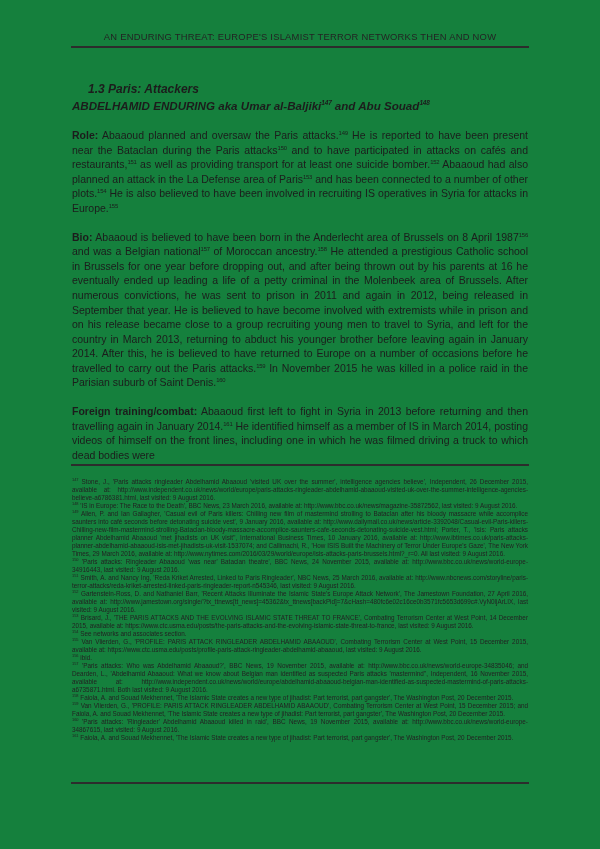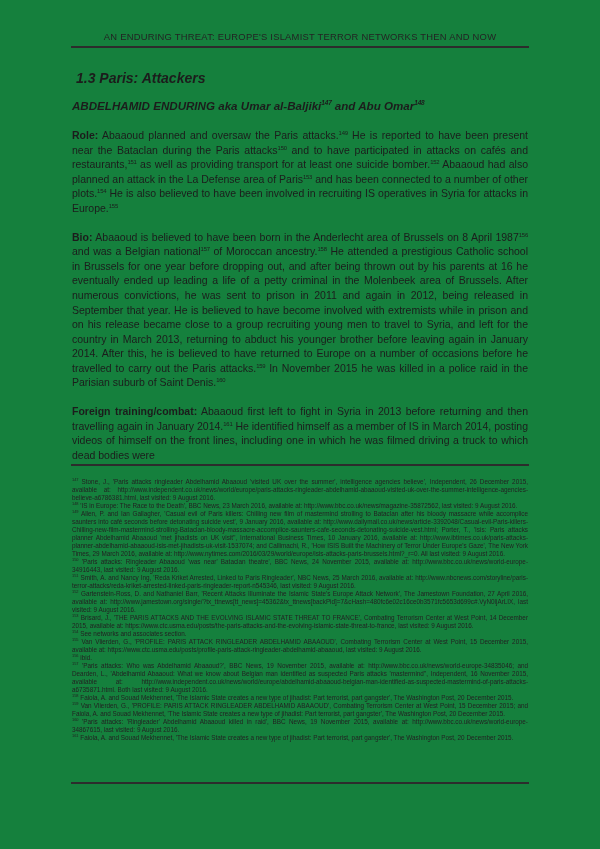--- a/index.html
+++ b/index.html
@@ -17,22 +17,22 @@
     text-align:center;
     font-size:9.4px;letter-spacing:0.25px;
     white-space:nowrap;
     color:#232323;
   }
   .top-rule{
     position:absolute;top:46px;left:71px;width:458px;height:2px;
     background:#2c2c2c;
   }
   .sec-heading{
-    position:absolute;top:66px;left:72px;margin:4px;
-    font-size:14px;font-weight:bold;font-style:italic;
+    position:absolute;top:66px;left:72px;margin:16px;
+    font-size:12px;font-weight:bold;font-style:italic;
   }
   .name-heading{
     position:absolute;top:99px;left:72px;margin:0;width:470px;
     font-size:11.6px;font-weight:bold;font-style:italic;
     white-space:nowrap;
   }
   .body{
     position:absolute;top:128px;left:72px;width:456px;
     font-size:10.5px;line-height:14.55px;
     text-align:justify;
@@ -71,21 +71,21 @@
     font-size:9.5px;
   }
 </style>
 </head>
 <body>
 
 <div class="page">
   <div class="header-title">AN ENDURING THREAT: EUROPE'S ISLAMIST TERROR NETWORKS THEN AND NOW</div>
   <div class="top-rule"></div>
   <h2 class="sec-heading">1.3 Paris: Attackers</h2>
-  <h3 class="name-heading"><span>ABDELHAMID ENDURING aka Umar al-Baljiki</span><sup class="fnref">147</sup><span> and Abu Omar</span><sup class="fnref">148</sup></h3>
+  <h3 class="name-heading"><span>ABDELHAMID ENDURING aka Umar al-Baljiki</span><sup class="fnref">147</sup><span> and Abu Souad</span><sup class="fnref">148</sup></h3>
   <div class="body">
       <p class="bodypara"><span class="lead">Role:</span><span> Abaaoud planned and oversaw the Paris attacks.</span><sup class="fnref">149</sup><span> He is reported to have been present near the Bataclan during the Paris attacks</span><sup class="fnref">150</sup><span> and to have participated in attacks on cafés and restaurants,</span><sup class="fnref">151</sup><span> as well as providing transport for at least one suicide bomber.</span><sup class="fnref">152</sup><span> Abaaoud had also planned an attack in the La Defense area of Paris</span><sup class="fnref">153</sup><span> and has been connected to a number of other plots.</span><sup class="fnref">154</sup><span> He is also believed to have been involved in recruiting IS operatives in Syria for attacks in Europe.</span><sup class="fnref">155</sup></p>
       <p class="bodypara"><span class="lead">Bio:</span><span> Abaaoud is believed to have been born in the Anderlecht area of Brussels on 8 April 1987</span><sup class="fnref">156</sup><span> and was a Belgian national</span><sup class="fnref">157</sup><span> of Moroccan ancestry.</span><sup class="fnref">158</sup><span> He attended a prestigious Catholic school in Brussels for one year before dropping out, and after being thrown out by his parents at 16 he eventually ended up leading a life of a petty criminal in the Molenbeek area of Brussels. After numerous convictions, he was sent to prison in 2011 and again in 2012, being released in September that year. He is believed to have become involved with extremists while in prison and on his release became close to a group recruiting young men to travel to Syria, and left for the country in March 2013, returning to abduct his younger brother before leaving again in January 2014. After this, he is believed to have returned to Europe on a number of occasions before he travelled to carry out the Paris attacks.</span><sup class="fnref">159</sup><span> In November 2015 he was killed in a police raid in the Parisian suburb of Saint Denis.</span><sup class="fnref">160</sup></p>
       <p class="bodypara"><span class="lead">Foreign training/combat:</span><span> Abaaoud first left to fight in Syria in 2013 before returning and then travelling again in January 2014.</span><sup class="fnref">161</sup><span> He identified himself as a member of IS in March 2014, posting videos of himself on the front lines, including one in which he was filmed driving a truck to which dead bodies were</span></p>
     </div>
   <div class="fn-rule"></div>
   <div class="footnotes">
       <div class="footnote"><sup>147</sup> Stone, J., 'Paris attacks ringleader Abdelhamid Abaaoud 'visited UK over the summer', intelligence agencies believe', Independent, 26 December 2015, available at: http://www.independent.co.uk/news/world/europe/paris-attacks-ringleader-abdelhamid-abaaoud-visited-uk-over-the-summer-intelligence-agencies-believe-a6786381.html, last visited: 9 August 2016.</div>
       <div class="footnote"><sup>148</sup> 'IS in Europe: The Race to the Death', BBC News, 23 March 2016, available at: http://www.bbc.co.uk/news/magazine-35872562, last visited: 9 August 2016.</div>
       <div class="footnote"><sup>149</sup> Allen, P. and Ian Gallagher, 'Casual evil of Paris killers: Chilling new film of mastermind strolling to Bataclan after his bloody massacre while accomplice saunters into café seconds before detonating suicide vest', 9 January 2016, available at: http://www.dailymail.co.uk/news/article-3392048/Casual-evil-Paris-killers-Chilling-new-film-mastermind-strolling-Bataclan-bloody-massacre-accomplice-saunters-cafe-seconds-detonating-suicide-vest.html; Porter, T., 'Isis: Paris attacks planner Abdelhamid Abaaoud 'met jihadists on UK visit'', International Business Times, 10 January 2016, available at: http://www.ibtimes.co.uk/paris-attacks-planner-abdelhamid-abaaoud-isis-met-jihadists-uk-visit-1537074; and Callimachi, R., 'How ISIS Built the Machinery of Terror Under Europe's Gaze', The New York Times, 29 March 2016, available at: http://www.nytimes.com/2016/03/29/world/europe/isis-attacks-paris-brussels.html?_r=0.  All last visited: 9 August 2016.</div>

